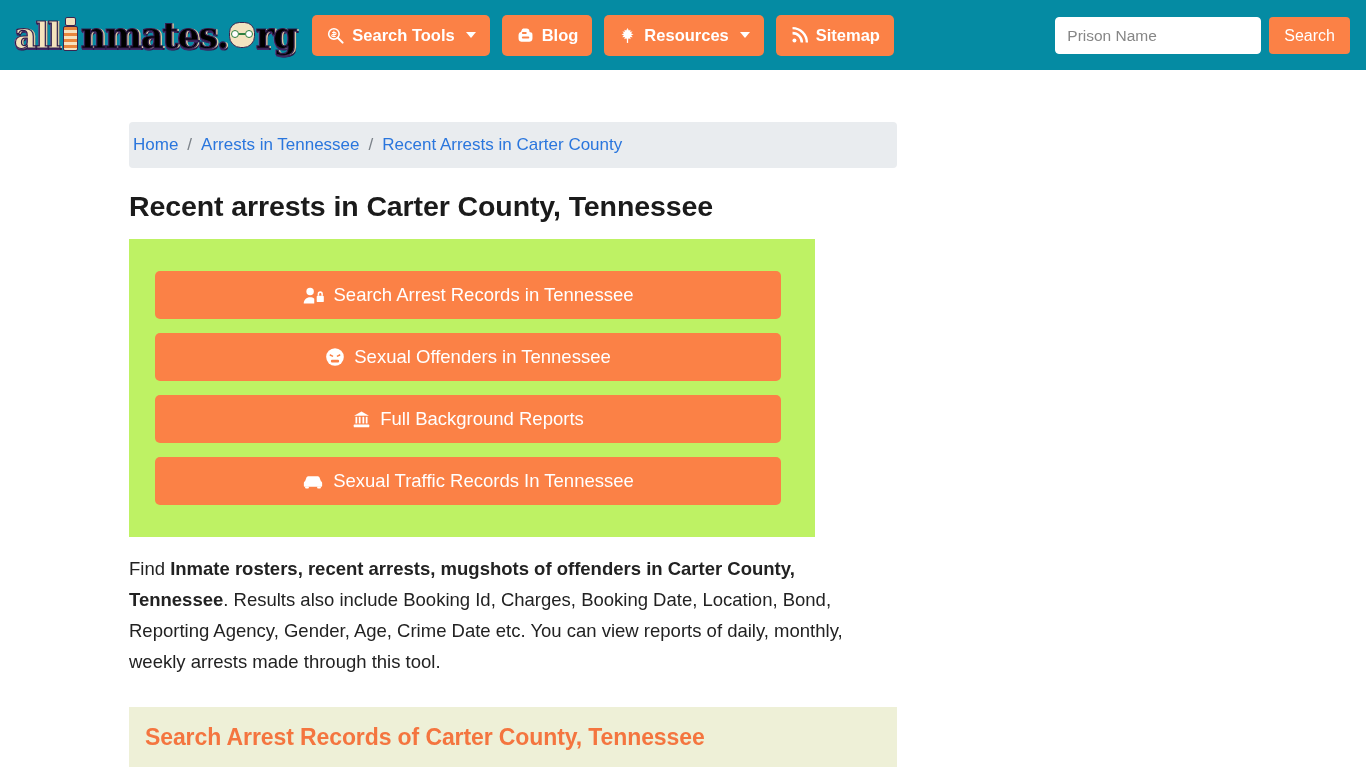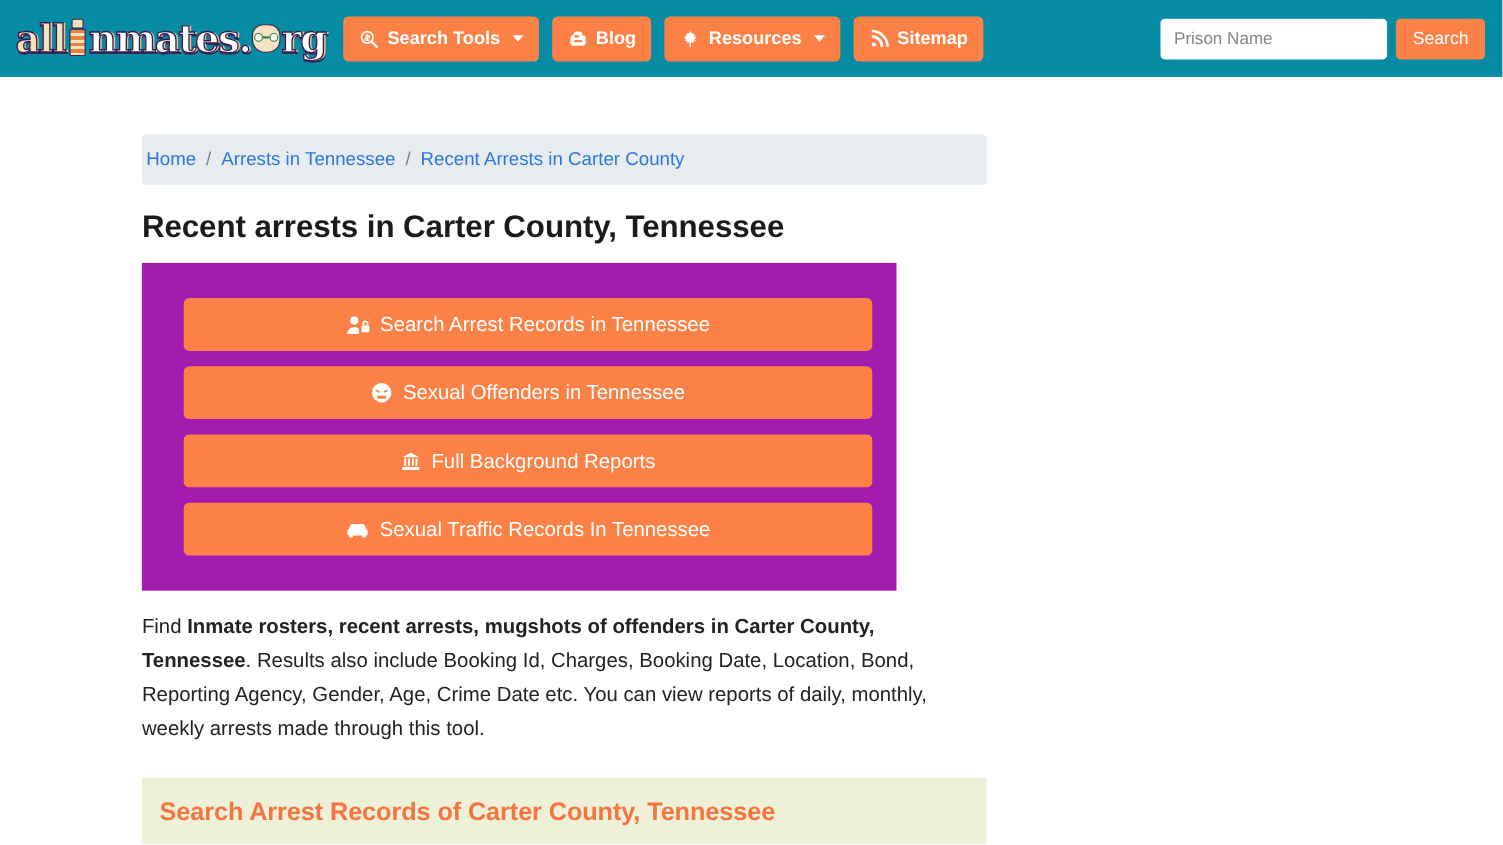--- a/index.html
+++ b/index.html
@@ -34,21 +34,21 @@
     position: relative;
     display: flex;
     align-items: center;
     line-height: 1;
   }
   .logo-text {
     font-family: "DejaVu Serif", serif;
     font-weight: bold;
     font-size: 35px;
     letter-spacing: -1.2px;
-    color: #ffffff;
+    color: #000000;
     text-shadow:
        2px 0 0 #d9c9a3,
       -1px 0 0 #7a5fa8,
        0 2px 0 #3f2a63,
        2px 2px 0 #2b1a45;
     -webkit-text-stroke: 1.2px #2e1c4a;
   }
   .logo-a { color: #f4e3bd; }
   .logo-prisoner {
     position: relative;
@@ -198,22 +198,22 @@
 
   .page-title {
     font-size: 28.5px;
     font-weight: bold;
     color: #1b1b1b;
     margin: 0 0 16px 0;
     letter-spacing: -0.1px;
   }
 
   .btn-panel {
-    background: #a21caf;
-    padding: 32px 38px;
+    background: #bef264;
+    padding: 32px 26px;
     width: 686px;
   }
   .big-btn {
     display: flex;
     align-items: center;
     justify-content: center;
     gap: 9px;
     width: 626px;
     height: 48px;
     background: #fb8146;

